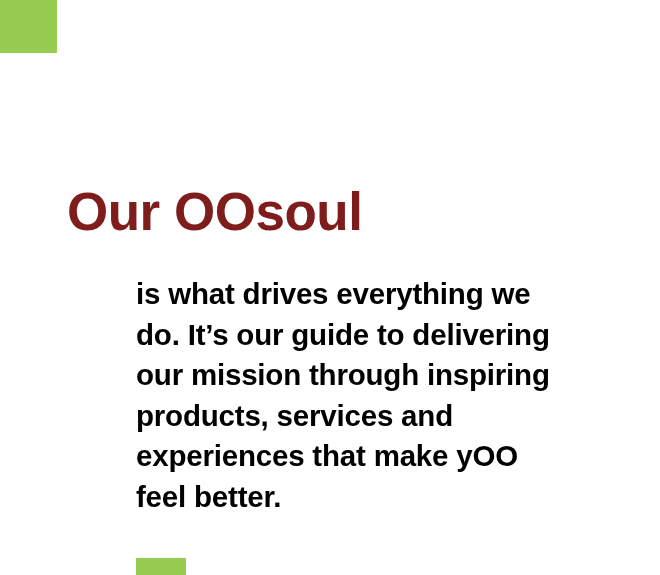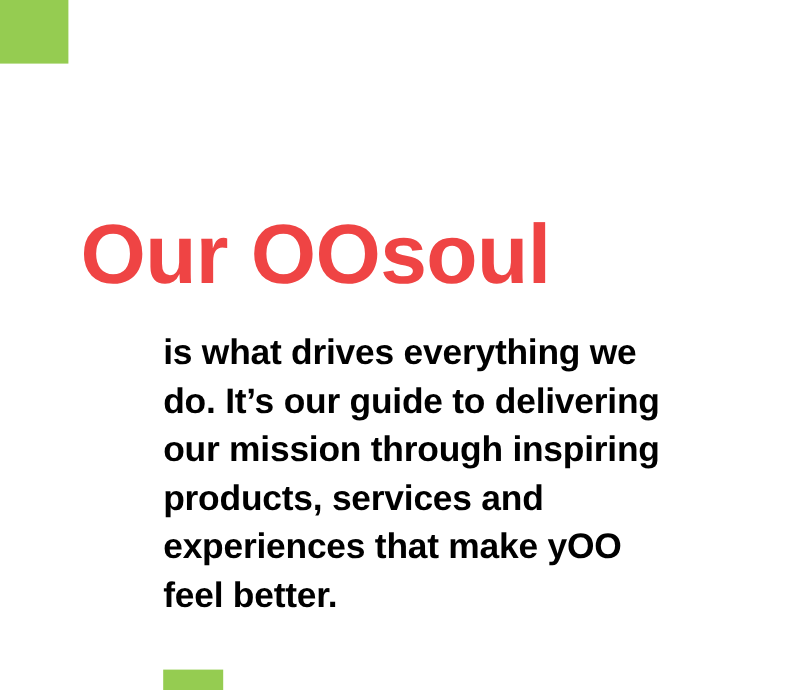--- a/index.html
+++ b/index.html
@@ -42,25 +42,25 @@
     height: 20px;
     background: #95cc51;
   }
 
   .headline {
     position: absolute;
     left: 67px;
     top: 178px;
     margin: 0;
     font-family: "Liberation Sans", sans-serif;
-    font-size: 70px;
+    font-size: 53px;
     font-weight: bold;
     line-height: 68px;
     letter-spacing: -0.5px;
-    color: #ef4444;
+    color: #7f1d1d;
     white-space: nowrap;
   }
 
   .bodycopy {
     position: absolute;
     left: 136px;
     top: 274px;
     width: 530px;
     margin: 0;
     font-family: "Liberation Sans", sans-serif;

